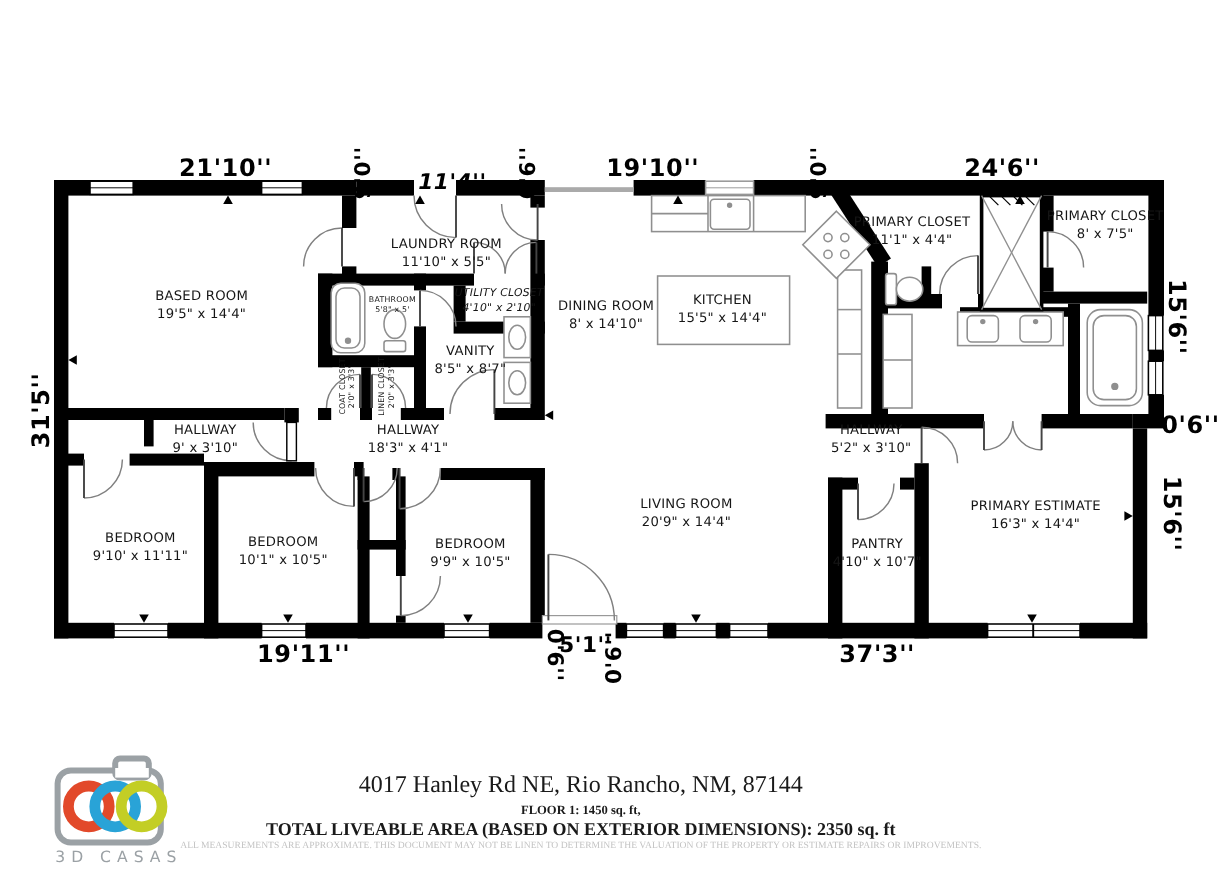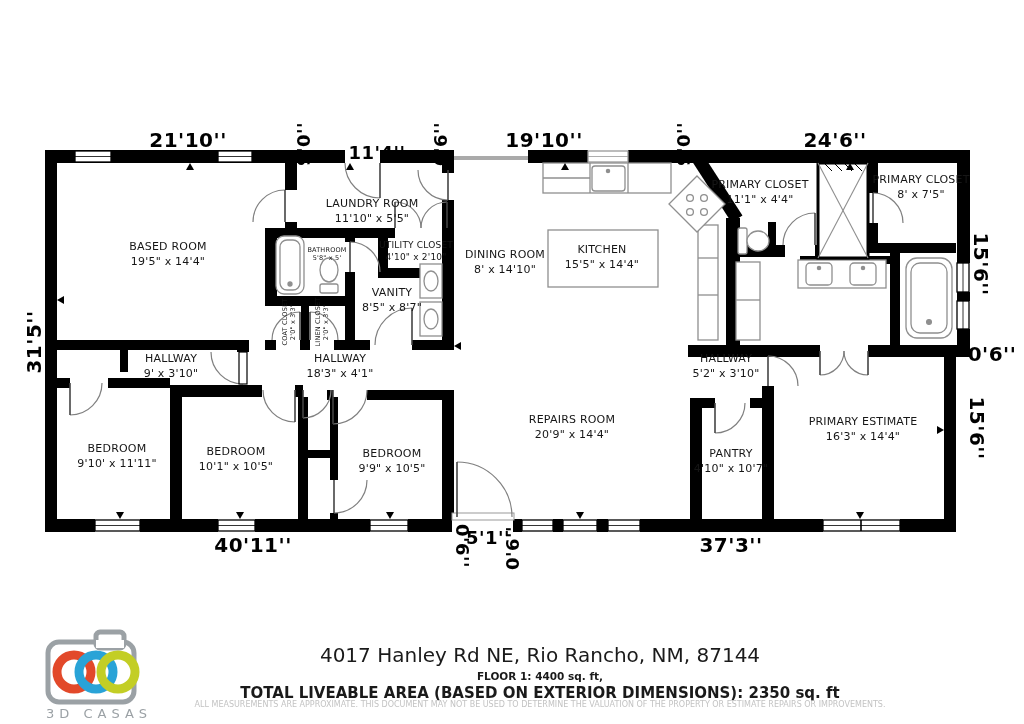--- a/index.html
+++ b/index.html
@@ -1,31 +1,31 @@
 <!DOCTYPE html>
 <html><head>
 <meta charset="utf-8">
 <style>
   html,body{margin:0;padding:0;background:#fff;}
   #canvas{position:relative;width:1024px;height:724px;background:#fff;overflow:hidden;
           font-family:"DejaVu Sans","Liberation Sans",sans-serif;}
   #plansvg{position:absolute;left:0;top:0;}
   .rl{position:absolute;transform:translateX(-50%);text-align:center;color:#161616;
       font-size:11px;line-height:1.32;white-space:nowrap;letter-spacing:.2px;}
-  .rl.sm{font-size:9px;}
+  .rl.sm{font-size:9px;font-style:italic;}
   .rl.xs{font-size:6.5px;line-height:1.2;}
   .rl.rot{transform:translate(-50%,-50%) rotate(-90deg);}
   .dim{position:absolute;transform:translateX(-50%);font-weight:bold;font-size:20px;
        color:#000;white-space:nowrap;letter-spacing:.5px;}
-  .dim.mid{transform:translate(-50%,-50%);}
+  .dim.mid{transform:translate(-50%,-50%);font-style:italic;}
   .dim.rcw{transform:translate(-50%,-50%) rotate(90deg);}
   .dim.rccw{transform:translate(-50%,-50%) rotate(-90deg);}
   .dim.small{font-size:18px;}
-  .footer{position:absolute;left:540px;transform:translateX(-50%);text-align:center;
-          white-space:nowrap;color:#1a1a1a;}
+  .footer{position:absolute;left:484px;transform:translateX(-50%);text-align:center;
+          white-space:nowrap;color:#1a1a1a;font-family:Liberation Serif, serif;}
   .addr{top:643px;font-size:20px;}
   .floorline{top:670px;font-size:10.5px;font-weight:bold;}
   .totalline{top:684px;font-size:15px;font-weight:bold;}
   .disc{color:#c3c3c3;font-size:8px;}
   .disc1{top:700px;} .disc2{top:709px;}
   #logo{position:absolute;left:36px;top:622px;}
 </style>
 </head>
 <body>
 
@@ -337,21 +337,21 @@
 </div>
 <div class="rl" style="left:236px;top:445px">
   <div>BEDROOM</div>
       <div>10'1" x 10'5"</div>
 </div>
 <div class="rl" style="left:392px;top:447px">
   <div>BEDROOM</div>
       <div>9'9" x 10'5"</div>
 </div>
 <div class="rl" style="left:572px;top:413px">
-  <div>REPAIRS ROOM</div>
+  <div>LIVING ROOM</div>
       <div>20'9" x 14'4"</div>
 </div>
 <div class="rl" style="left:731px;top:447px">
   <div>PANTRY</div>
       <div>4'10" x 10'7"</div>
 </div>
 <div class="rl" style="left:863px;top:415px">
   <div>PRIMARY ESTIMATE</div>
       <div>16'3" x 14'4"</div>
 </div>
@@ -360,34 +360,34 @@
 <div class="dim rccw small" style="left:303px;top:144px">9'0''</div>
 <div class="dim mid small" style="left:377px;top:152px">11'4''</div>
 <div class="dim rccw small" style="left:440px;top:144px">0'6''</div>
 <div class="dim" style="left:544px;top:128px">19'10''</div>
 <div class="dim rccw small" style="left:683px;top:144px">9'0''</div>
 <div class="dim" style="left:835px;top:128px">24'6''</div>
 <div class="dim rccw" style="left:34px;top:342px">31'5''</div>
 <div class="dim rcw" style="left:981px;top:264px">15'6''</div>
 <div class="dim" style="left:992px;top:342px">0'6''</div>
 <div class="dim rcw" style="left:977px;top:428px">15'6''</div>
-<div class="dim" style="left:253px;top:533px">40'11''</div>
+<div class="dim" style="left:253px;top:533px">19'11''</div>
 <div class="dim rcw small" style="left:462px;top:546px">0'6''</div>
 <div class="dim small" style="left:488px;top:527px">5'1''</div>
 <div class="dim rccw small" style="left:512px;top:548px">0'6''</div>
 <div class="dim" style="left:731px;top:533px">37'3''</div>
 
 <svg id="logo" width="132" height="100" viewBox="0 0 132 100">
   <rect x="12" y="20" width="86" height="60" rx="11" fill="none" stroke="#9ba1a5" stroke-width="5"></rect>
   <rect x="60" y="10" width="28" height="16" rx="4" fill="#fff" stroke="#9ba1a5" stroke-width="5"></rect>
   <rect x="60" y="18" width="28" height="8" fill="#fff"></rect>
   <circle cx="38" cy="50" r="17" fill="none" stroke="#e2492a" stroke-width="9"></circle>
   <circle cx="60" cy="50" r="17" fill="none" stroke="#29a3d7" stroke-width="9"></circle>
   <circle cx="82" cy="50" r="17" fill="none" stroke="#c3ce25" stroke-width="9"></circle>
   <text x="10" y="96" font-family="DejaVu Sans, sans-serif" font-size="13" letter-spacing="5" fill="#9ba1a5">3D CASAS</text>
 </svg>
 
 <div class="footer addr">4017 Hanley Rd NE, Rio Rancho, NM, 87144</div>
-<div class="footer floorline">FLOOR 1: 4400 sq. ft,</div>
+<div class="footer floorline">FLOOR 1: 1450 sq. ft,</div>
 <div class="footer totalline">TOTAL LIVEABLE AREA (BASED ON EXTERIOR DIMENSIONS): 2350 sq. ft</div>
-<div class="footer disc disc1">ALL MEASUREMENTS ARE APPROXIMATE. THIS DOCUMENT MAY NOT BE USED TO DETERMINE THE VALUATION OF THE PROPERTY OR ESTIMATE REPAIRS OR IMPROVEMENTS.</div>
+<div class="footer disc disc1">ALL MEASUREMENTS ARE APPROXIMATE. THIS DOCUMENT MAY NOT BE LINEN TO DETERMINE THE VALUATION OF THE PROPERTY OR ESTIMATE REPAIRS OR IMPROVEMENTS.</div>
 
 </div>
 
 </body></html>

